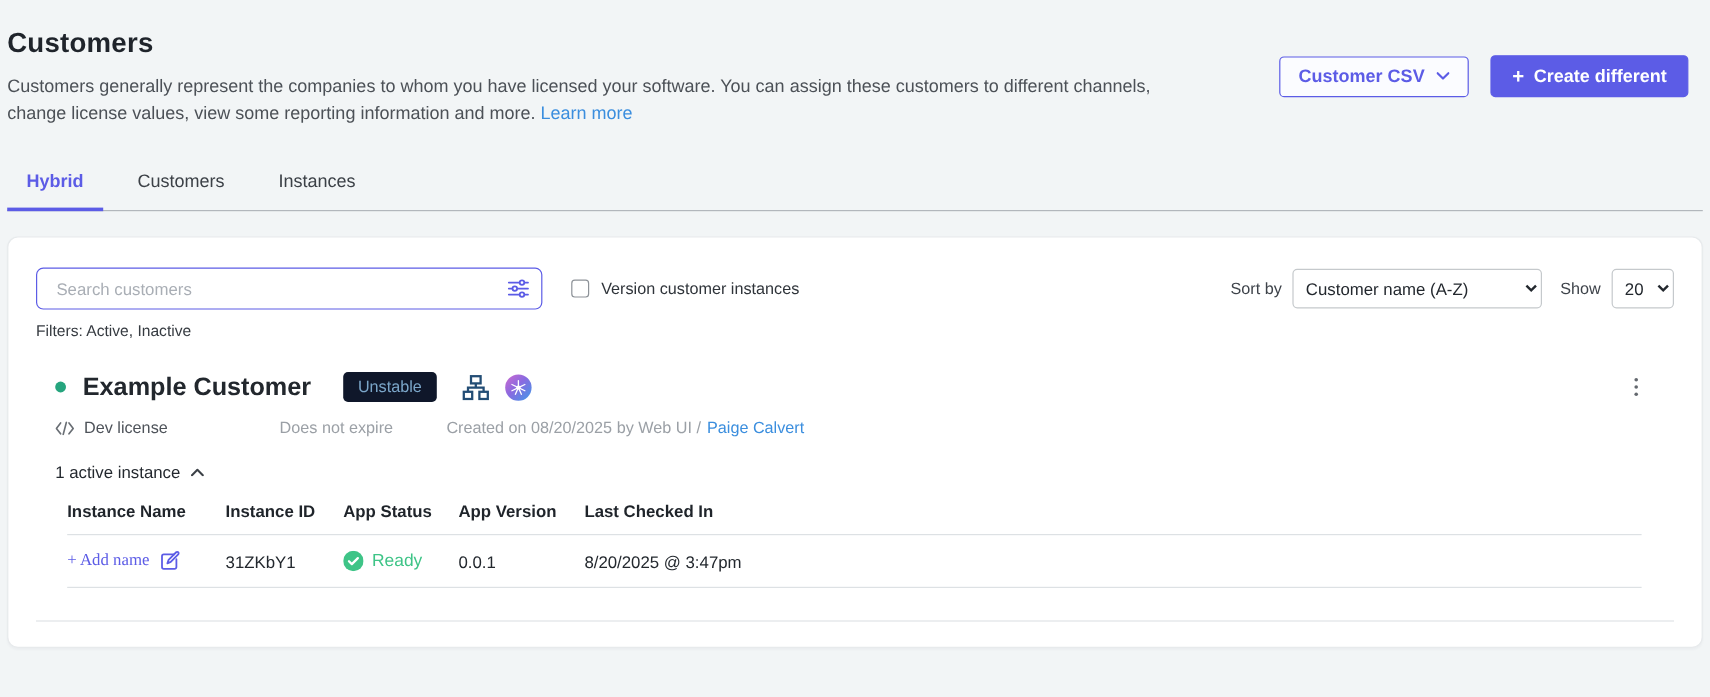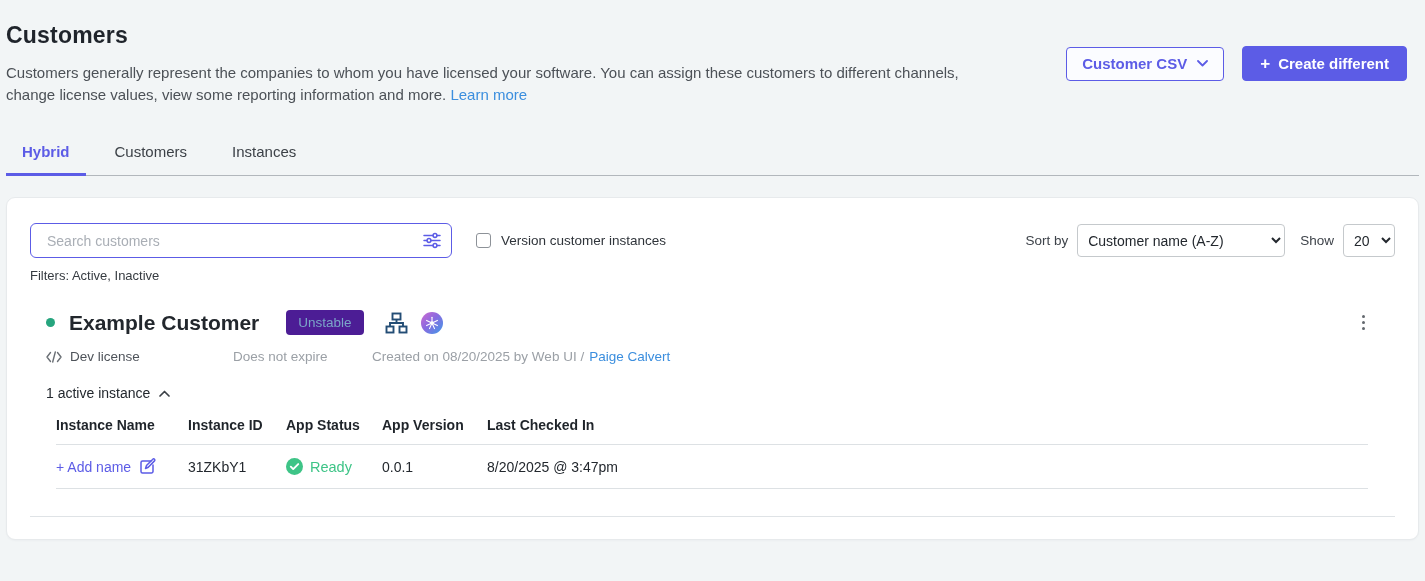--- a/index.html
+++ b/index.html
@@ -69,21 +69,21 @@
   }
   .sort-select { width: 208px; }
   .show-select { width: 52px; }
 
   .filters { margin-top: 10px; font-size: 13px; color: #363b41; }
 
   
   .cust-head { margin-top: 27px; display: flex; align-items: center; padding-left: 16px; }
   .dot { width: 9px; height: 9px; border-radius: 50%; background: #26a57e; flex: 0 0 auto; }
   .cust-name { margin-left: 14px; font-size: 21px; font-weight: 700; color: #22272d; cursor: pointer; }
-  .badge { margin-left: 27px; background: #4c1d95; color: #7ba6c9; font-size: 13.5px; padding: 5px 12px; border-radius: 4px; }
+  .badge { margin-left: 27px; background: #0f172a; color: #7ba6c9; font-size: 13.5px; padding: 5px 12px; border-radius: 4px; }
   .sitemap { margin-left: 21px; display: inline-flex; }
   .k8s {
     margin-left: 13px; width: 22px; height: 22px; border-radius: 50%;
     background: linear-gradient(135deg, #cf6ad0 0%, #8a6ae0 45%, #3f9ae8 100%);
     display: inline-flex; align-items: center; justify-content: center;
   }
   .kebab { margin-left: auto; margin-right: 26px; display: flex; flex-direction: column; gap: 2.5px; padding: 4px; cursor: pointer; }
   .kebab i { width: 3.5px; height: 3.5px; border-radius: 50%; background: #63686e; }
 
   .license-row { margin-top: 14px; padding-left: 16px; display: flex; align-items: center; font-size: 13.5px; }
@@ -93,21 +93,21 @@
   .created a { color: #3b8ede; text-decoration: none; margin-left: 5px; cursor: pointer; }
 
   .instances-toggle { margin-top: 21px; margin-left: 16px; display: inline-flex; align-items: center; gap: 9px; font-size: 14px; color: #23282e; cursor: pointer; }
 
   
   .itable { margin: 15px 27px 0 26px; }
   .thead, .trow { display: flex; align-items: center; }
   .thead { font-weight: 700; font-size: 14px; color: #1f242a; padding-bottom: 11px; border-bottom: 1px solid #dde1e4; }
   .trow { padding: 13px 0; border-bottom: 1px solid #dde1e4; font-size: 14px; color: #23282e; }
   .c1 { width: 132px; } .c2 { width: 98px; } .c3 { width: 96px; } .c4 { width: 105px; } .c5 { flex: 1; }
-  .addname { display: inline-flex; align-items: center; gap: 8px; color: #5c5ce6; cursor: pointer; }
+  .addname { display: inline-flex; align-items: center; gap: 8px; color: #5c5ce6; cursor: pointer; font-family: Liberation Serif, serif; }
   .addname a { color: #5c5ce6; text-decoration: none; }
   .status { display: inline-flex; align-items: center; gap: 7px; }
   .ready { color: #3ec487; font-size: 14.5px; }
 
   .block-divider { margin-top: 27px; border-top: 1px solid #dfe3e6; }
 </style>
 </head>
 <body>
 
 <div class="page">

